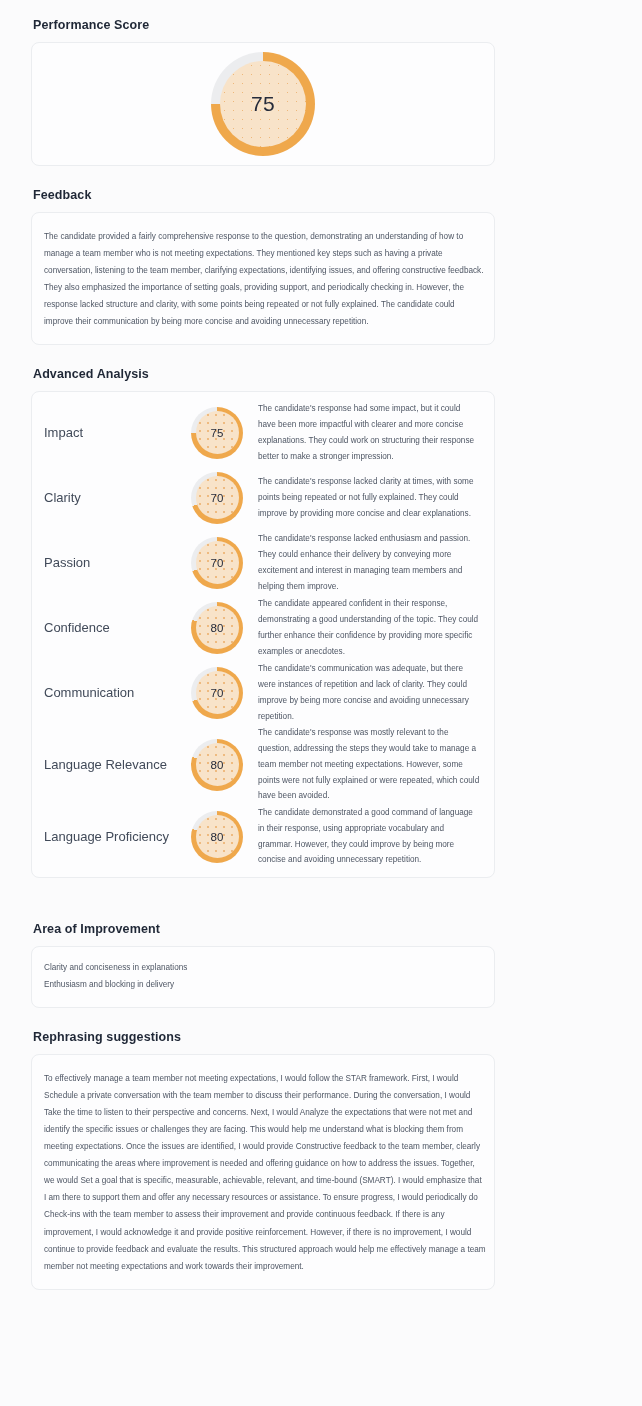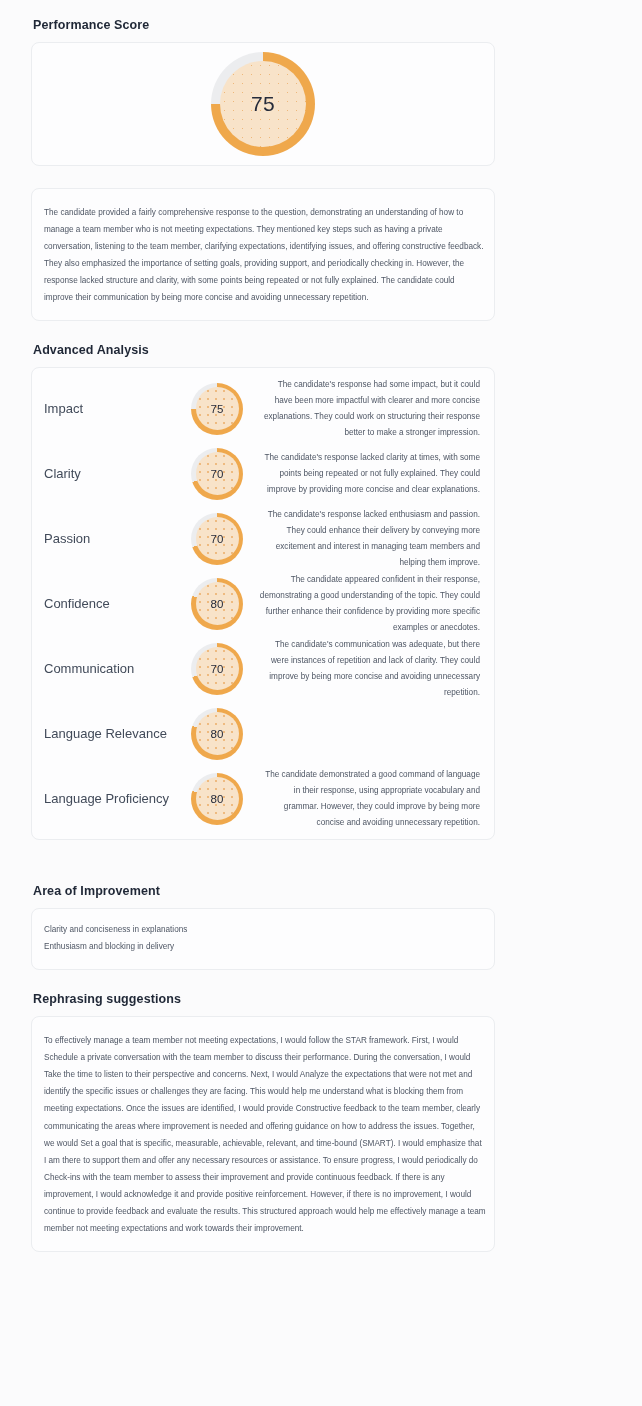--- a/index.html
+++ b/index.html
@@ -153,21 +153,20 @@
     color: #252b3b;
     letter-spacing: 0.2px;
   }
 
   .row-desc {
     flex: 1 1 auto;
     padding-left: 8px;
     font-size: 8.2px;
     line-height: 1.92;
     color: #4e5664;
-    text-align: right;
   }
 </style>
 </head>
 <body>
 
 <div class="page">
 
   <div class="spacer-18"></div>
 
   <div class="section">
@@ -178,20 +177,21 @@
         <div class="inner">
           <span class="value">75</span>
         </div>
       </div>
     </div>
   </div>
 
   <div class="spacer-22"></div>
 
   <div class="section">
+    <div class="section-title">Feedback</div>
     <div class="card text-card">
       <div class="body-text">The candidate provided a fairly comprehensive response to the question, demonstrating an understanding of how to manage a team member who is not meeting expectations. They mentioned key steps such as having a private conversation, listening to the team member, clarifying expectations, identifying issues, and offering constructive feedback. They also emphasized the importance of setting goals, providing support, and periodically checking in. However, the response lacked structure and clarity, with some points being repeated or not fully explained. The candidate could improve their communication by being more concise and avoiding unnecessary repetition.</div>
     </div>
   </div>
 
   <div class="spacer-22"></div>
 
   <div class="section">
     <div class="section-title">Advanced Analysis</div>
     <div class="card analysis-card" id="analysis-card">
@@ -258,20 +258,21 @@
         <div class="analysis-row">
           <div class="row-label">Language Relevance</div>
           <div class="gauge-wrap">
             <div class="gauge-small">
               <div class="ring" style="background: conic-gradient(rgb(239, 168, 76) 0deg, rgb(239, 168, 76) 288deg, rgb(236, 237, 239) 288deg, rgb(236, 237, 239) 360deg);"></div>
               <div class="inner">
                 <span class="value">80</span>
               </div>
             </div>
           </div>
+          <div class="row-desc">The candidate's response was mostly relevant to the question, addressing the steps they would take to manage a team member not meeting expectations. However, some points were not fully explained or were repeated, which could have been avoided.</div>
         </div>
         <div class="analysis-row">
           <div class="row-label">Language Proficiency</div>
           <div class="gauge-wrap">
             <div class="gauge-small">
               <div class="ring" style="background: conic-gradient(rgb(239, 168, 76) 0deg, rgb(239, 168, 76) 288deg, rgb(236, 237, 239) 288deg, rgb(236, 237, 239) 360deg);"></div>
               <div class="inner">
                 <span class="value">80</span>
               </div>
             </div>

